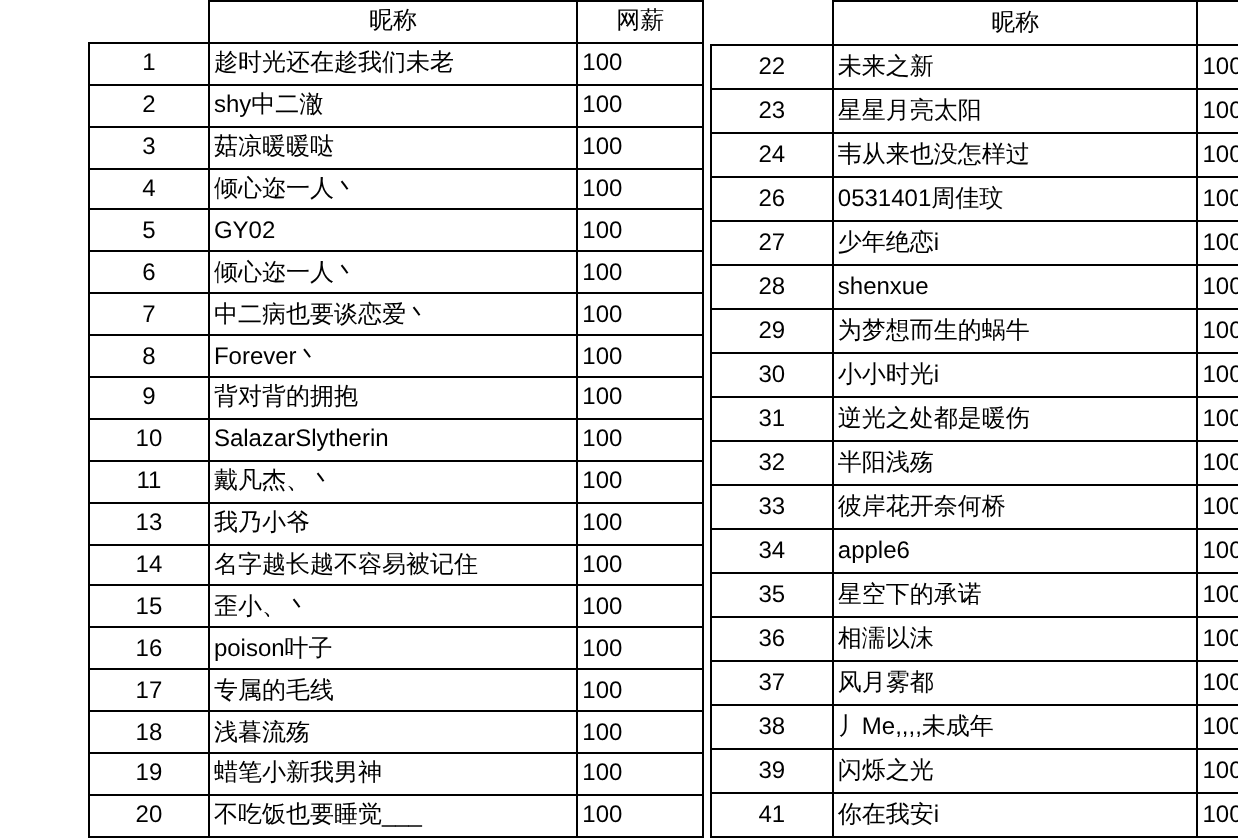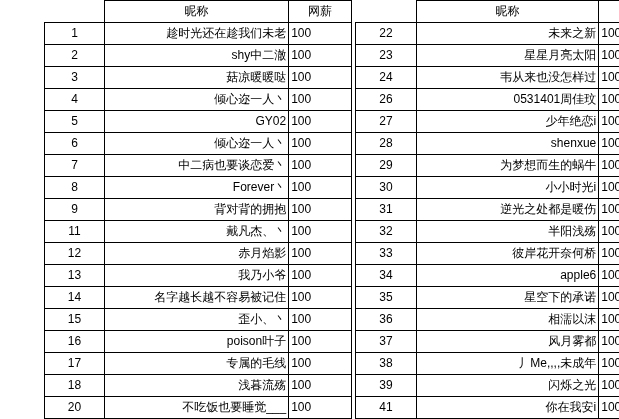--- a/index.html
+++ b/index.html
@@ -29,21 +29,21 @@
   table.grid td, table.grid th {
     border: 1px solid #000000;
     height: 19px;
     line-height: 17px;
     padding: 0 2px;
     font-weight: normal;
     white-space: nowrap;
     overflow: hidden;
   }
   .col-idx { width: 60px; text-align: center; }
-  .col-name { width: 185px; text-align: right; }
+  .col-name { width: 185px; text-align: left; }
   .col-pay { width: 62px; padding-right: 4px; }
   .hdr td { text-align: center; }
   .hdr .col-idx { border-left-color: #ffffff; border-top-color: #ffffff; }
   .spacer { width: 3px; }
   .left-table .col-idx { border-left: 1px solid #000000; }
   
   .blank-corner {
     border: none !important;
     background: #ffffff;
   }
@@ -99,30 +99,30 @@
           <td class="col-idx">8</td>
           <td class="col-name">Forever丶</td>
           <td class="col-pay">100</td>
         </tr>
         <tr>
           <td class="col-idx">9</td>
           <td class="col-name">背对背的拥抱</td>
           <td class="col-pay">100</td>
         </tr>
         <tr>
+          <td class="col-idx">10</td>
+          <td class="col-name">SalazarSlytherin</td>
+          <td class="col-pay">100</td>
+        </tr>
+        <tr>
           <td class="col-idx">11</td>
           <td class="col-name">戴凡杰、丶</td>
           <td class="col-pay">100</td>
         </tr>
         <tr>
-          <td class="col-idx">12</td>
-          <td class="col-name">赤月焰影</td>
-          <td class="col-pay">100</td>
-        </tr>
-        <tr>
           <td class="col-idx">13</td>
           <td class="col-name">我乃小爷</td>
           <td class="col-pay">100</td>
         </tr>
         <tr>
           <td class="col-idx">14</td>
           <td class="col-name">名字越长越不容易被记住</td>
           <td class="col-pay">100</td>
         </tr>
         <tr>
@@ -136,20 +136,25 @@
           <td class="col-pay">100</td>
         </tr>
         <tr>
           <td class="col-idx">17</td>
           <td class="col-name">专属的毛线</td>
           <td class="col-pay">100</td>
         </tr>
         <tr>
           <td class="col-idx">18</td>
           <td class="col-name">浅暮流殇</td>
+          <td class="col-pay">100</td>
+        </tr>
+        <tr>
+          <td class="col-idx">19</td>
+          <td class="col-name">蜡笔小新我男神</td>
           <td class="col-pay">100</td>
         </tr>
         <tr>
           <td class="col-idx">20</td>
           <td class="col-name">不吃饭也要睡觉___</td>
           <td class="col-pay">100</td>
         </tr>
       </tbody>
   </table>
 

